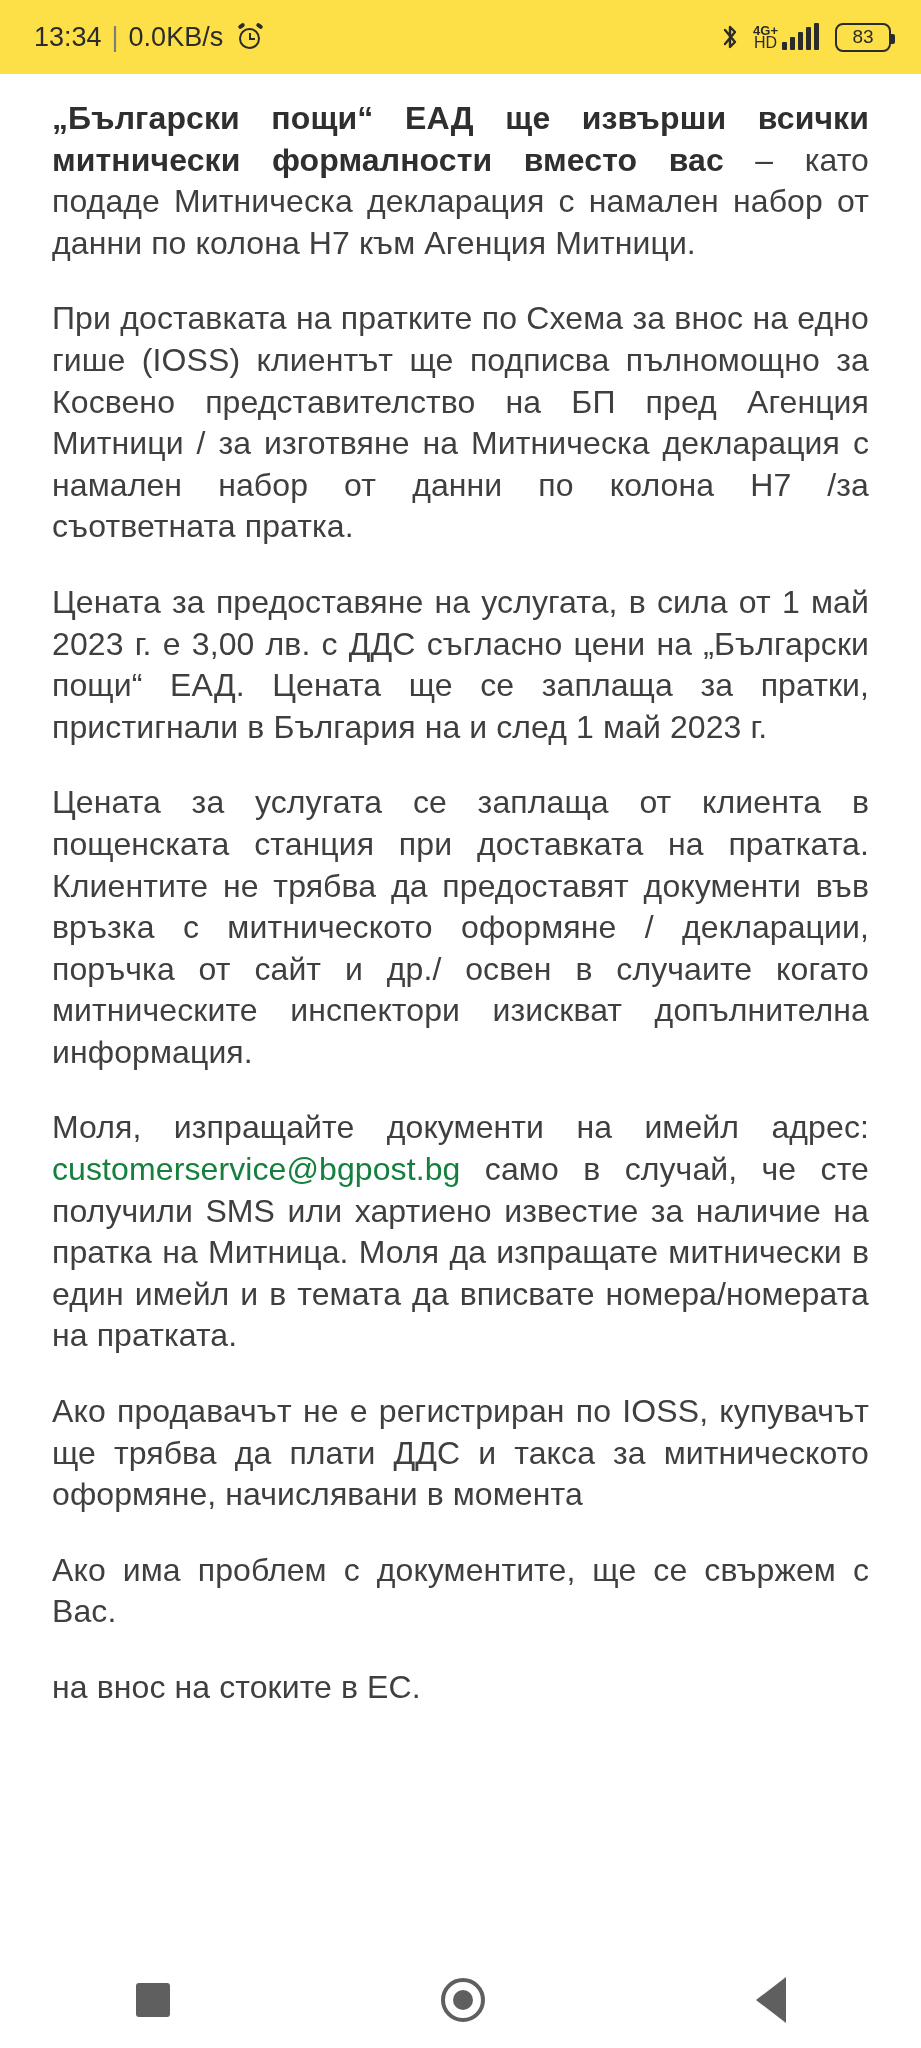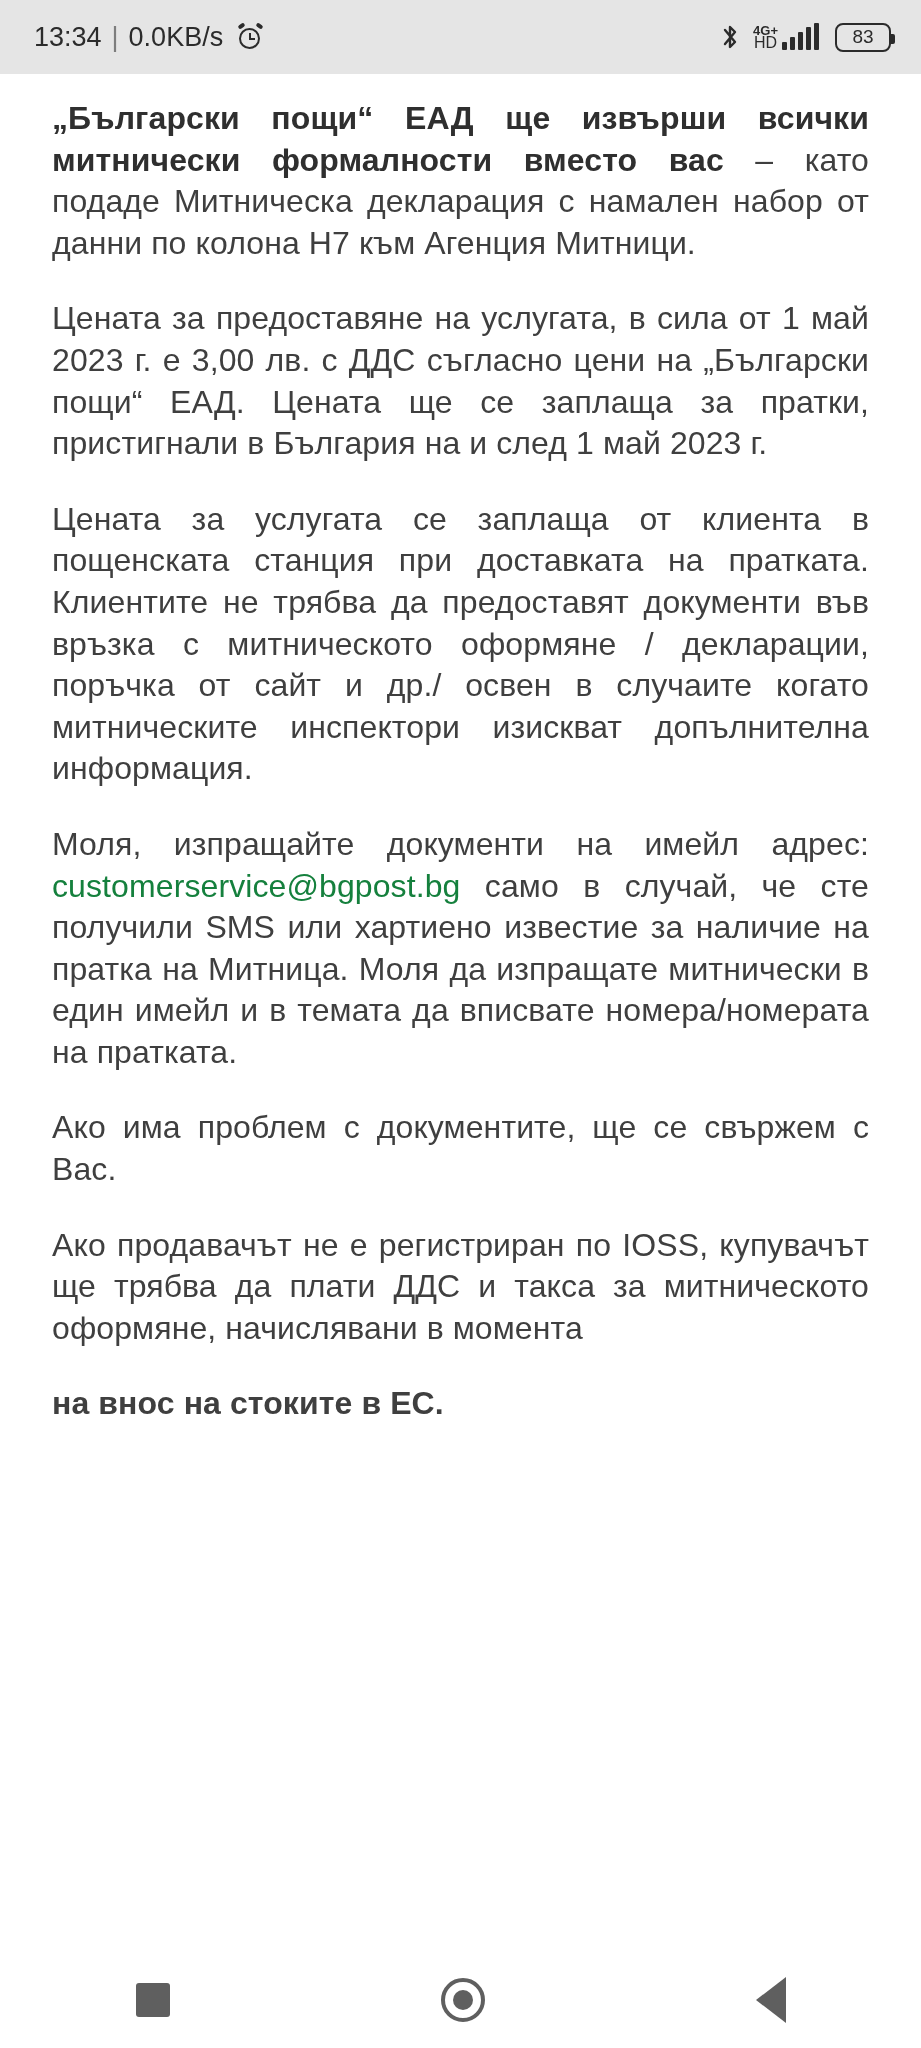--- a/index.html
+++ b/index.html
@@ -17,21 +17,21 @@
   }
 
   
   .status-bar {
     height: 74px;
     display: flex;
     align-items: center;
     justify-content: space-between;
     padding: 0 30px 0 34px;
     box-sizing: border-box;
-    background: #e5e5e5;
+    background: #fde047;
   }
   .status-left {
     display: flex;
     align-items: center;
     gap: 10px;
     font-size: 27px;
     color: #2b2b2b;
     font-weight: 400;
   }
   .status-left .divider {
@@ -171,21 +171,20 @@
   }
   a.email {
     color: #15803d;
     text-decoration: none;
   }
   .clipped {
     position: relative;
     max-height: 44px;
     overflow: hidden;
     margin-bottom: 8px;
-    font-weight: bold;
   }
 
   
   .nav-bar {
     position: absolute;
     left: 0; bottom: 0;
     width: 921px;
     height: 96px;
     background: #ffffff;
     display: flex;
@@ -260,33 +259,34 @@
     </span>
   </div>
 </div>
 
 <div class="content">
 
   <p class="first">
     <span class="lead">„Български пощи“ ЕАД ще извърши всички митнически формалности вместо вас</span><span> – като подаде Митническа декларация с намален набор от данни по колона Н7 към Агенция Митници.</span>
   </p>
 
+  <p>При доставката на пратките  по Схема за внос на едно гише (IOSS) клиентът ще подписва пълномощно за Косвено представителство на БП пред Агенция Митници / за изготвяне на Митническа декларация с намален набор от данни по колона Н7 /за съответната пратка.</p>
 
   <p>Цената за предоставяне на услугата, в сила от 1 май 2023 г. е 3,00 лв. с ДДС съгласно цени на „Български пощи“ ЕАД. Цената ще се заплаща за пратки, пристигнали в България на и след 1 май 2023 г.</p>
 
   <p>Цената за услугата се заплаща от клиента в пощенската станция при доставката на пратката. Клиентите не трябва да предоставят документи във връзка с митническото оформяне / декларации, поръчка от сайт и др./ освен в случаите когато митническите инспектори изискват допълнителна информация.</p>
 
 
   <p>
     <span>Моля, изпращайте документи на имейл адрес: </span><a class="email" href="#">customerservice@bgpost.bg</a><span> само в случай, че сте получили SMS или хартиено известие за наличие на пратка на Митница. Моля да изпращате митнически в един имейл и в темата да вписвате номера/номерата на пратката.</span>
   </p>
 
+  <p>Ако продавачът не е регистриран по IOSS, купувачът ще трябва да плати ДДС и такса за митническото оформяне, начислявани в момента</p>
+
   <p>Ако има проблем с документите, ще се свържем с Вас.</p>
-
-  <p>Ако продавачът не е регистриран по IOSS, купувачът ще трябва да плати ДДС и такса за митническото оформяне, начислявани в момента</p>
 
   <p class="clipped">на внос на стоките в ЕС.</p>
 
 </div>
 
 <div class="nav-bar">
   <div class="nav-square"></div>
   <div class="nav-circle">
       <i></i>
     </div>

